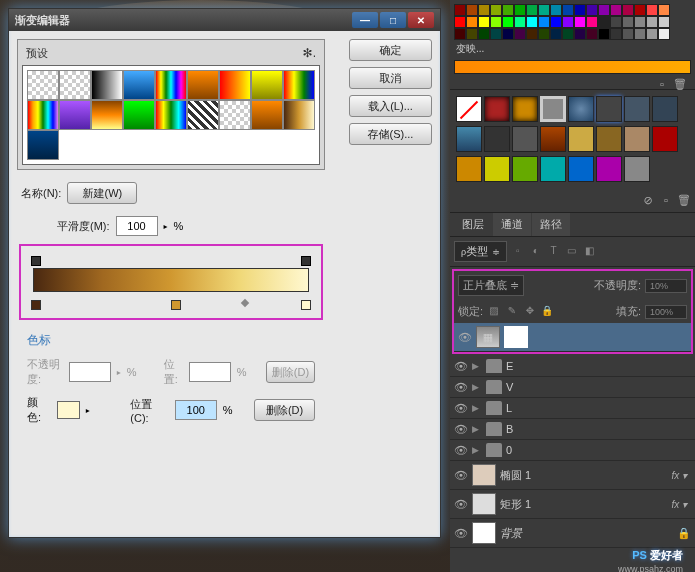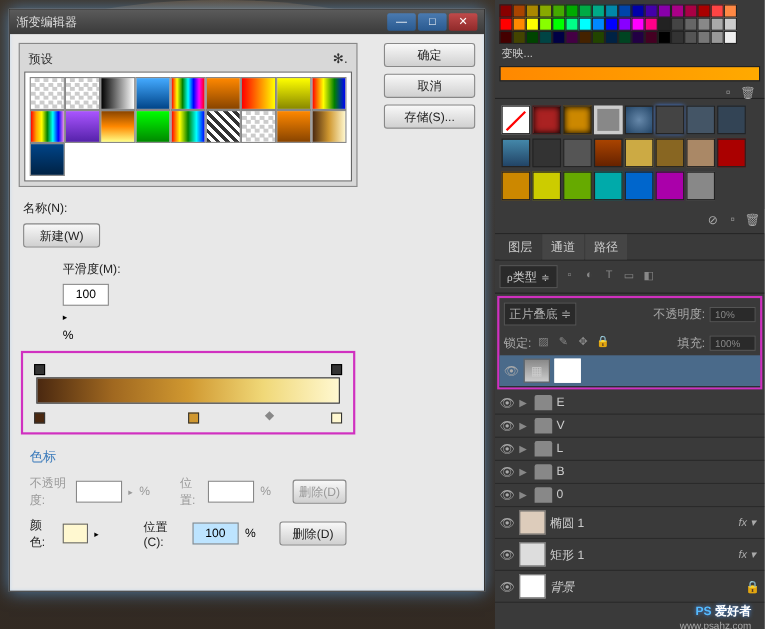--- a/index.html
+++ b/index.html
@@ -4,39 +4,39 @@
 <style>
 * { margin: 0; padding: 0; box-sizing: border-box; font-family: "Microsoft YaHei", sans-serif; font-size: 11px; }
 body { width: 695px; height: 572px; background: #1a1a1a; position: relative; overflow: hidden; }
 
 
 .bg-img { position: absolute; left: 0; top: 0; width: 450px; height: 572px; background: linear-gradient(#8b6b4a, #6b5038); opacity: 0.3; }
 .bg-bowl { position: absolute; left: 10px; top: 0; width: 380px; height: 100px; background: radial-gradient(ellipse, #d4b896 30%, #8b6b4a 70%); border-radius: 50%; opacity: 0.4; }
 
 
 .dialog { position: absolute; left: 8px; top: 8px; width: 433px; height: 530px; background: #e8e8e8; border: 1px solid #333; box-shadow: 0 0 15px rgba(100,180,255,0.6), inset 0 0 3px rgba(100,180,255,0.3); }
-.titlebar { height: 22px; background: linear-gradient(#5a5a5a, #3a3a3a); display: flex; align-items: center; padding: 0 6px; color: #ddd; }
+.titlebar { height: 22px; background: linear-gradient(#5a5a5a, #3a3a3a); display: flex; align-items: center; padding: 0 6px; color: #ddd; font-weight: bold; }
 .titlebar-text { flex: 1; }
 .win-btn { width: 26px; height: 16px; margin-left: 2px; background: linear-gradient(#4a7ab0, #2a5a90); border-radius: 2px; display: flex; align-items: center; justify-content: center; color: #fff; font-size: 10px; }
 .win-btn.close { background: linear-gradient(#c04a4a, #902a2a); }
 
 .dialog-body { padding: 8px; display: flex; gap: 24px; }
 .left-col { flex: 1; }
 .right-col { width: 88px; display: flex; flex-direction: column; gap: 6px; }
 
 .preset-box { border: 1px solid #888; background: #d8d8d8; padding: 4px; }
 .preset-header { display: flex; justify-content: space-between; padding: 2px 4px; color: #333; }
 .gear { font-size: 12px; cursor: pointer; }
 .preset-grid { background: #fff; border: 1px solid #666; padding: 4px; margin-top: 2px; height: 100px; overflow: hidden; }
 .preset-row { display: flex; gap: 0; }
 .swatch-lg { width: 32px; height: 30px; border: 1px solid #888; margin: 0; }
 
 .btn { height: 22px; background: linear-gradient(#f8f8f8, #d0d0d0); border: 1px solid #888; border-radius: 3px; display: flex; align-items: center; justify-content: center; cursor: pointer; color: #222; }
 
-.field-row { display: flex; align-items: flex-start; gap: 6px; margin-top: 12px; padding: 0 4px; flex-direction: column; }
+.field-row { display: flex; align-items: center; gap: 6px; margin-top: 12px; padding: 0 4px; }
 .label { color: #222; }
 .text-input { height: 20px; border: 1px solid #888; background: #fff; padding: 0 4px; flex: 1; }
 .small-input { width: 42px; height: 20px; border: 1px solid #888; background: #fff; padding: 0 4px; text-align: center; }
 .select { height: 20px; border: 1px solid #888; background: #fff; padding: 0 4px; display: flex; align-items: center; gap: 4px; }
 .select::after { content: "▼"; font-size: 7px; margin-left: 4px; }
 
 .highlight-box { border: 2px solid #d030c0; margin: 8px 2px; padding: 8px; }
 .gradient-preview { position: relative; height: 56px; }
 .grad-bar { position: absolute; left: 4px; right: 4px; top: 14px; height: 24px; background: linear-gradient(to right, #4a2810, #a06820 25%, #d09830 50%, #f0d878 75%, #fff8d0 100%); border: 1px solid #333; }
 .stop-top { position: absolute; top: 2px; width: 10px; height: 10px; background: #333; border: 1px solid #000; }
@@ -183,20 +183,21 @@
         <input class="small-input" style="background: rgb(189, 228, 255);" value="100">
         <span>%</span>
         <span style="width:10px"></span>
         <div class="btn" style="width:64px">删除(D)</div>
       </div>
     </div>
 
     <div class="right-col">
       <div class="btn">确定</div>
       <div class="btn">取消</div>
+      <div class="btn">载入(L)...</div>
       <div class="btn">存储(S)...</div>
     </div>
   </div>
 </div>
 
 <div class="panels">
   <div class="swatches-area">
     <div class="sw-row">
         <div class="sw" style="background:#800"></div>
         <div class="sw" style="background:#a40"></div>

